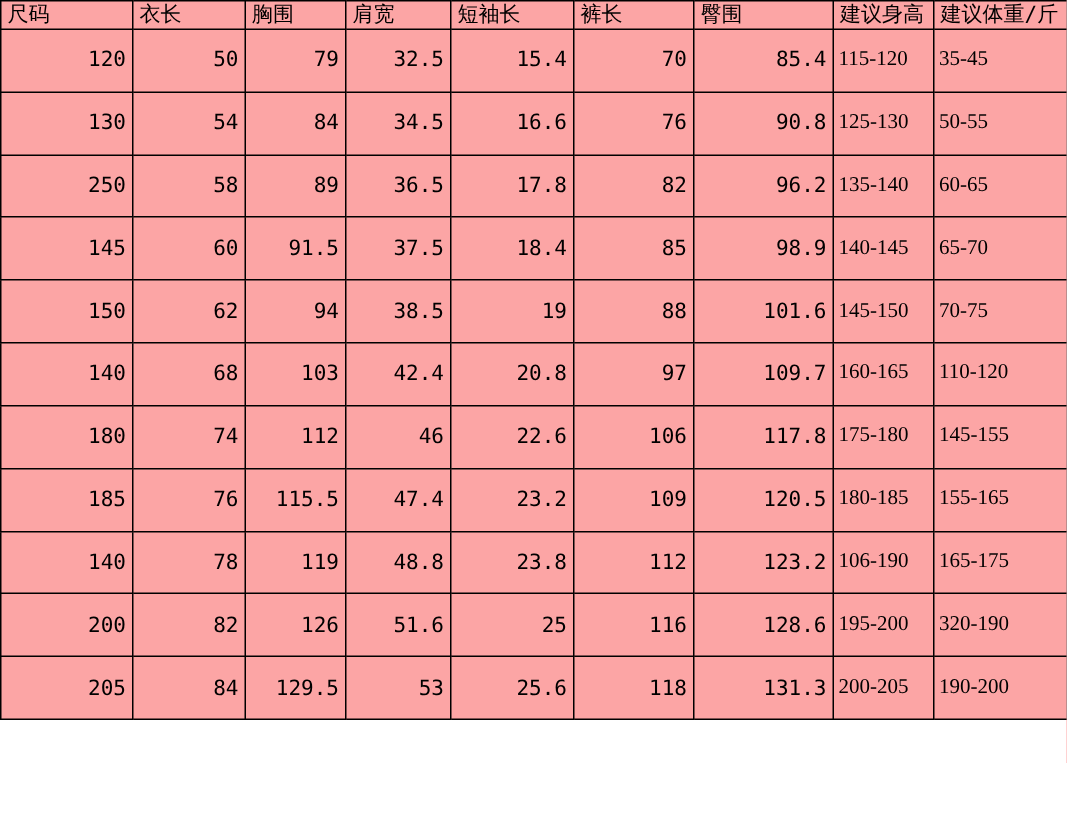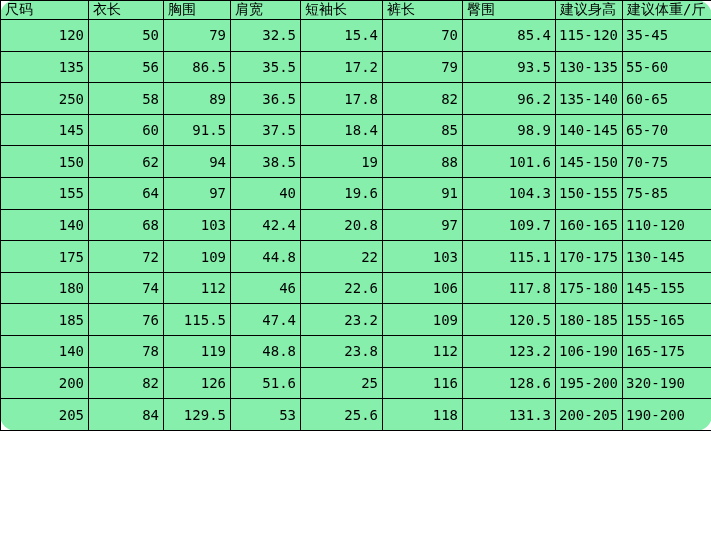--- a/index.html
+++ b/index.html
@@ -7,23 +7,22 @@
     padding: 0;
     background: #ffffff;
     color: #000000;
     font-family: "DejaVu Sans Mono", "Liberation Mono", monospace;
     font-size: 14px;
   }
   table.size-chart {
     border-collapse: collapse;
     table-layout: fixed;
     width: 711px;
-    height: 431px;
-    background: #86efac;
-    border-radius: 16px;
+    height: 480px;
+    background: #fca5a5;
   }
   table.size-chart col.c0 { width: 88px; }
   table.size-chart col.c1 { width: 75px; }
   table.size-chart col.c2 { width: 67px; }
   table.size-chart col.c3 { width: 70px; }
   table.size-chart col.c4 { width: 82px; }
   table.size-chart col.c5 { width: 80px; }
   table.size-chart col.c6 { width: 93px; }
   table.size-chart col.c7 { width: 67px; }
   table.size-chart col.c8 { width: 89px; }
@@ -38,20 +37,21 @@
   }
   table.size-chart th {
     text-align: left;
   }
   table.size-chart td {
     text-align: right;
   }
   table.size-chart td.align-left {
     text-align: left;
     padding-left: 3px;
+    font-family: Liberation Serif, serif;
   }
 </style>
 </head>
 <body>
 
 <table class="size-chart">
   <colgroup>
     <col class="c0">
       <col class="c1">
       <col class="c2">
@@ -81,29 +81,29 @@
         <td>50</td>
         <td>79</td>
         <td>32.5</td>
         <td>15.4</td>
         <td>70</td>
         <td>85.4</td>
         <td class="align-left">115-120</td>
         <td class="align-left">35-45</td>
       </tr>
       <tr>
-        <td>135</td>
-        <td>56</td>
-        <td>86.5</td>
-        <td>35.5</td>
-        <td>17.2</td>
-        <td>79</td>
-        <td>93.5</td>
-        <td class="align-left">130-135</td>
-        <td class="align-left">55-60</td>
+        <td>130</td>
+        <td>54</td>
+        <td>84</td>
+        <td>34.5</td>
+        <td>16.6</td>
+        <td>76</td>
+        <td>90.8</td>
+        <td class="align-left">125-130</td>
+        <td class="align-left">50-55</td>
       </tr>
       <tr>
         <td>250</td>
         <td>58</td>
         <td>89</td>
         <td>36.5</td>
         <td>17.8</td>
         <td>82</td>
         <td>96.2</td>
         <td class="align-left">135-140</td>
@@ -125,53 +125,31 @@
         <td>62</td>
         <td>94</td>
         <td>38.5</td>
         <td>19</td>
         <td>88</td>
         <td>101.6</td>
         <td class="align-left">145-150</td>
         <td class="align-left">70-75</td>
       </tr>
       <tr>
-        <td>155</td>
-        <td>64</td>
-        <td>97</td>
-        <td>40</td>
-        <td>19.6</td>
-        <td>91</td>
-        <td>104.3</td>
-        <td class="align-left">150-155</td>
-        <td class="align-left">75-85</td>
-      </tr>
-      <tr>
         <td>140</td>
         <td>68</td>
         <td>103</td>
         <td>42.4</td>
         <td>20.8</td>
         <td>97</td>
         <td>109.7</td>
         <td class="align-left">160-165</td>
         <td class="align-left">110-120</td>
       </tr>
       <tr>
-        <td>175</td>
-        <td>72</td>
-        <td>109</td>
-        <td>44.8</td>
-        <td>22</td>
-        <td>103</td>
-        <td>115.1</td>
-        <td class="align-left">170-175</td>
-        <td class="align-left">130-145</td>
-      </tr>
-      <tr>
         <td>180</td>
         <td>74</td>
         <td>112</td>
         <td>46</td>
         <td>22.6</td>
         <td>106</td>
         <td>117.8</td>
         <td class="align-left">175-180</td>
         <td class="align-left">145-155</td>
       </tr>

